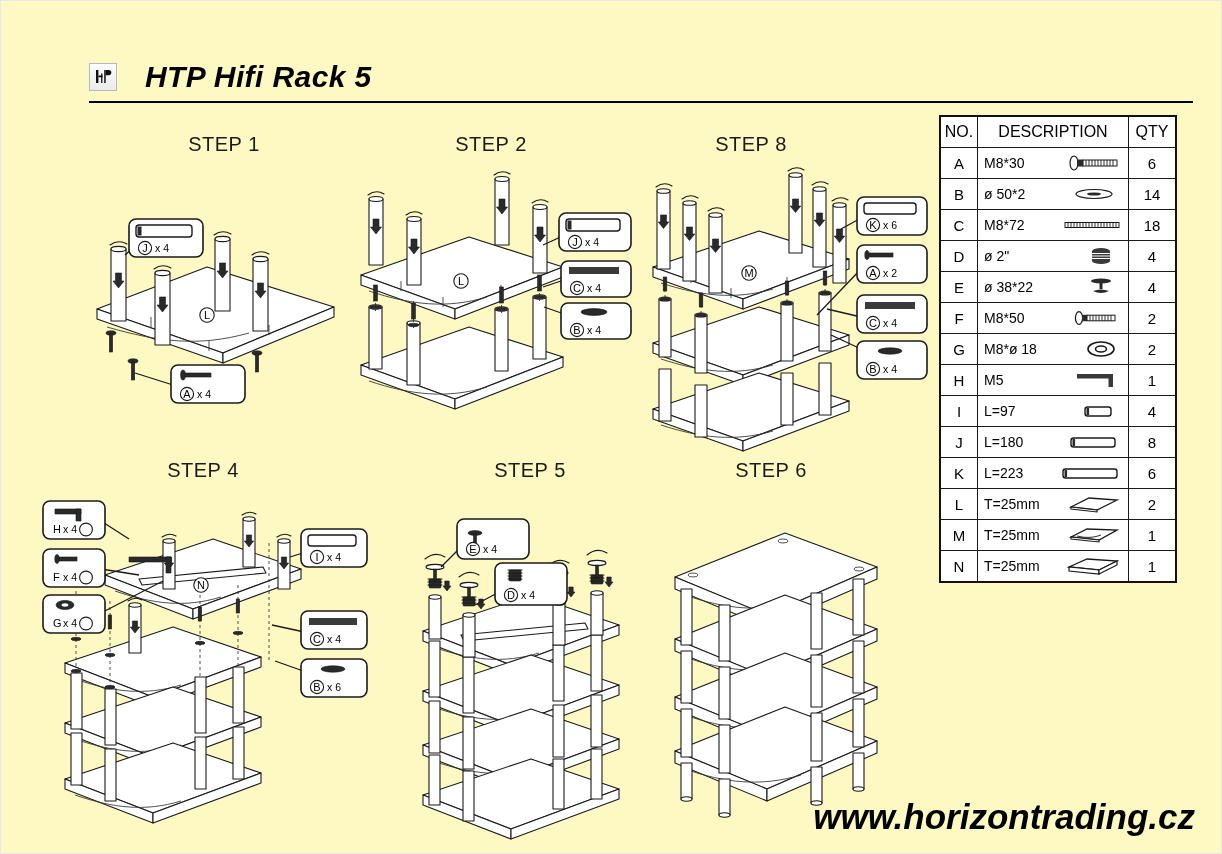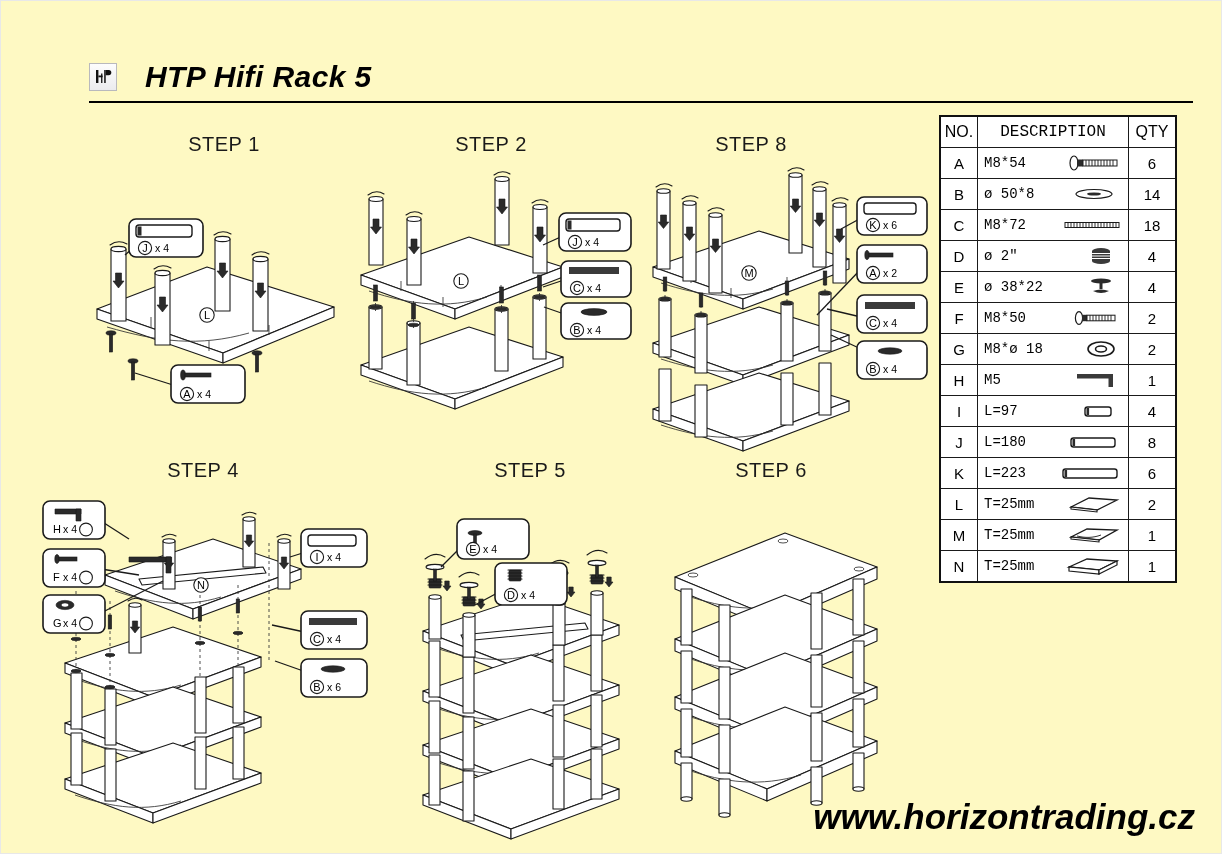--- a/index.html
+++ b/index.html
@@ -96,21 +96,21 @@
     padding: 0;
     height: 30px;
     background: #fff;
   }
   .parts-table th {
     font-weight: normal;
     font-size: 16px;
     text-align: center;
   }
   .col-no { width: 36px; text-align: center; font-size: 17px; }
-  .col-desc { width: 150px; font-family: Liberation Mono, monospace; }
+  .col-desc { width: 150px; }
   .col-qty { width: 46px; text-align: center; font-size: 17px; }
   .desc-cell {
     display: flex;
     align-items: center;
     justify-content: space-between;
     padding: 0 7px 0 6px;
     height: 30px;
   }
   .desc-text { font-size: 14px; white-space: nowrap; }
   .desc-icon { flex: 0 0 auto; display:flex; align-items:center; }
@@ -809,39 +809,39 @@
         <th class="col-desc">DESCRIPTION</th>
         <th class="col-qty">QTY</th>
       </tr>
     </thead>
     <tbody>
 
       <tr>
         <td class="col-no">A</td>
         <td class="col-desc">
           <div class="desc-cell">
-            <span class="desc-text">M8*54</span>
+            <span class="desc-text">M8*30</span>
             <span class="desc-icon">
               <svg width="54" height="16" viewBox="0 0 54 16">
                 <ellipse cx="7" cy="8" rx="4" ry="7" fill="#fff" stroke="#1a1a1a" stroke-width="1.2"></ellipse>
                 <rect x="10" y="4.5" width="6" height="7" fill="#2a2a2a"></rect>
                 <rect x="16" y="5" width="34" height="6" fill="#fff" stroke="#1a1a1a" stroke-width="1"></rect>
                 <path d="M19 5 v6 M22 5 v6 M25 5 v6 M28 5 v6 M31 5 v6 M34 5 v6 M37 5 v6 M40 5 v6 M43 5 v6 M46 5 v6" stroke="#1a1a1a" stroke-width="0.9"></path>
               </svg>
             </span>
           </div>
         </td>
         <td class="col-qty">6</td>
       </tr>
 
       <tr>
         <td class="col-no">B</td>
         <td class="col-desc">
           <div class="desc-cell">
-            <span class="desc-text">ø 50*8</span>
+            <span class="desc-text">ø 50*2</span>
             <span class="desc-icon">
               <svg width="54" height="16" viewBox="0 0 54 16">
                 <ellipse cx="27" cy="8" rx="18" ry="4.5" fill="#fff" stroke="#1a1a1a" stroke-width="1.2"></ellipse>
                 <ellipse cx="27" cy="8" rx="7" ry="1.6" fill="#2a2a2a"></ellipse>
               </svg>
             </span>
           </div>
         </td>
         <td class="col-qty">14</td>
       </tr>

